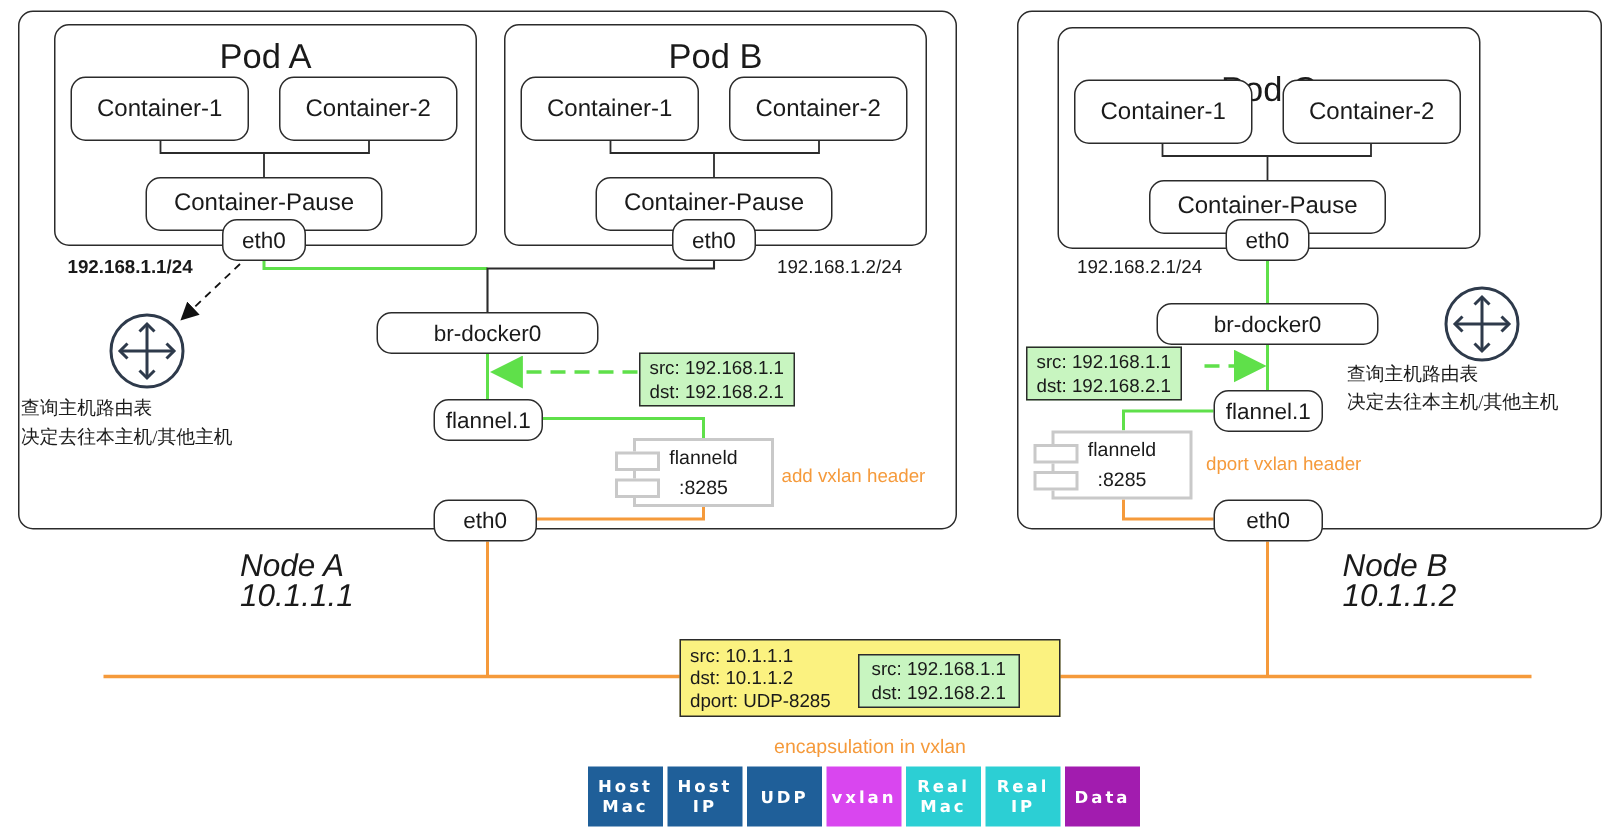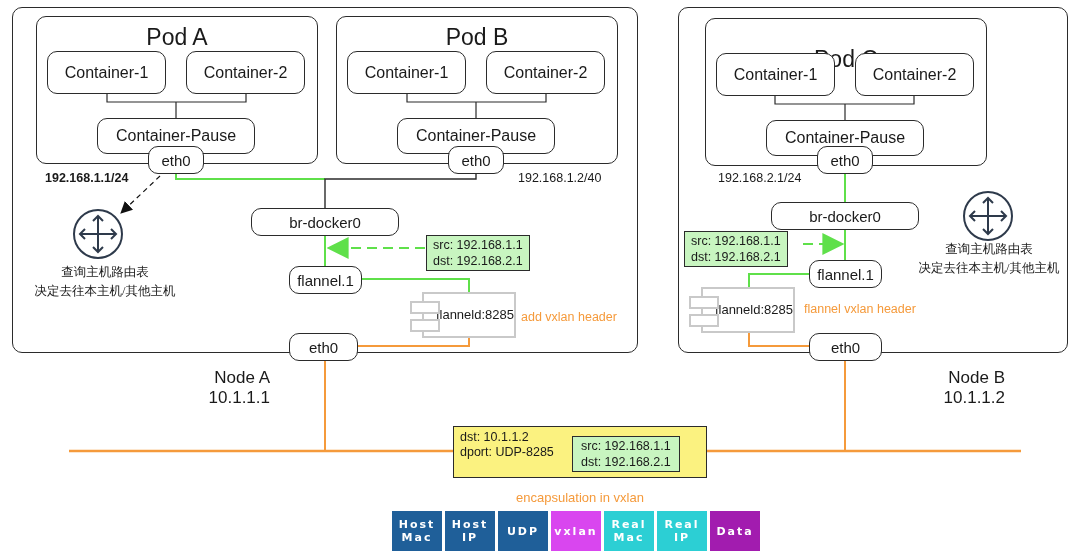--- a/index.html
+++ b/index.html
@@ -4,30 +4,30 @@
   <style>
     html, body { margin: 0; padding: 0; background: #ffffff; }
     body { width: 1080px; height: 557px; position: relative; overflow: hidden;
            font-family: "Liberation Sans", "DejaVu Sans", sans-serif; color: #1a1a1a; }
     .abs { position: absolute; box-sizing: border-box; }
     .frame { border: 1.2px solid #2b2b2b; border-radius: 10px; background: transparent; }
     .box { border: 1.2px solid #2b2b2b; border-radius: 10px; background: #fff;
            display: flex; align-items: center; justify-content: center; font-size: 16px; }
     .pod-title { font-size: 23px; text-align: center; }
     .ip-label { font-size: 12.5px; }
-    .node-label { font-size: 17px; text-align: right; line-height: 20px; }
+    .node-label { font-size: 21px; text-align: left; line-height: 20px; font-style: italic; }
     .packet { background: #c8f5c0; border: 1.2px solid #2b2b2b; font-size: 12.5px;
               line-height: 16px; padding: 1px 6px; }
     .outer-packet { background: #fbf280; border: 1.4px solid #2b2b2b; font-size: 12.5px;
                     line-height: 15px; padding: 3px 6px; }
     .orange-text { color: #f59a3b; font-size: 12.5px; }
     .flanneld { border: 2px solid #c9c9c9; background: #fff; font-size: 13px;
-                display: flex; flex-direction: row; align-items: center; justify-content: flex-end; line-height: 20px; }
+                display: flex; flex-direction: column; align-items: center; justify-content: center; line-height: 20px; }
     .flanneld .tab { position: absolute; left: -14px; width: 26px; height: 9px; border: 2px solid #c9c9c9; background: #fff; }
-    .cjk { font-size: 12.5px; text-align: center; line-height: 19px; font-family: Liberation Serif, serif; }
+    .cjk { font-size: 12.5px; line-height: 19px; font-family: Liberation Serif, serif; }
     .seg { display: flex; align-items: center; justify-content: center; text-align: center;
            color: #ffffff; font-weight: bold; font-size: 11px; letter-spacing: 2px; line-height: 13px;
            font-family: "DejaVu Sans", sans-serif; }
     svg.wires { position: absolute; left: 0; top: 0; }
   </style>
 </head>
 <body>
 
 <svg class="wires" width="1080" height="557">
   <defs>
@@ -78,21 +78,21 @@
 <div class="abs box" style="left:97px; top:118px; width:158px; height:36px;">Container-Pause</div>
 <div class="abs box" style="left:148px; top:146px; width:56px; height:28px; font-size:15px;">eth0</div>
 <div class="abs ip-label" style="left:45px; top:171px;font-weight:bold;">192.168.1.1/24</div>
 
 <div class="abs frame" style="left:336px; top:16px; width:282px; height:148px;"></div>
 <div class="abs pod-title" style="left:336px; top:24px; width:282px;">Pod B</div>
 <div class="abs box" style="left:347px; top:51px; width:119px; height:43px;">Container-1</div>
 <div class="abs box" style="left:486px; top:51px; width:119px; height:43px;">Container-2</div>
 <div class="abs box" style="left:397px; top:118px; width:158px; height:36px;">Container-Pause</div>
 <div class="abs box" style="left:448px; top:146px; width:56px; height:28px; font-size:15px;">eth0</div>
-<div class="abs ip-label" style="left:518px; top:171px;">192.168.1.2/40</div>
+<div class="abs ip-label" style="left:518px; top:171px;">192.168.1.2/24</div>
 
 <div class="abs box" style="left:251px; top:208px; width:148px; height:28px; font-size:15px;">br-docker0</div>
 <div class="abs box" style="left:289px; top:266px; width:73px; height:28px; font-size:15px;">flannel.1</div>
 <div class="abs packet" style="left:426px; top:235px;">
   <div>src: 192.168.1.1</div>
   <div>dst: 192.168.2.1</div>
 </div>
 <div class="abs flanneld" style="left:422px; top:292px; width:94px; height:46px;">
   <div class="tab" style="top:7px;"></div>
   <div class="tab" style="top:25px;"></div>
@@ -132,39 +132,40 @@
 <div class="abs packet" style="left:684px; top:231px;">
   <div>src: 192.168.1.1</div>
   <div>dst: 192.168.2.1</div>
 </div>
 <div class="abs flanneld" style="left:701px; top:287px; width:94px; height:46px;">
   <div class="tab" style="top:7px;"></div>
   <div class="tab" style="top:25px;"></div>
   <div>flanneld</div>
   <div>:8285</div>
 </div>
-<div class="abs orange-text" style="left:804px; top:302px;">flannel vxlan header</div>
+<div class="abs orange-text" style="left:804px; top:302px;">dport vxlan header</div>
 <div class="abs box" style="left:809px; top:333px; width:73px; height:28px; font-size:15px;">eth0</div>
 
 <svg class="abs" style="left:962px; top:190px;" width="52" height="52" viewBox="0 0 52 52">
   <circle cx="26" cy="26" r="24" fill="#fff" stroke="#2e3a4b" stroke-width="2"></circle>
   <path d="M26,8 V44 M8,26 H44" stroke="#2e3a4b" stroke-width="2"></path>
   <path d="M21,13 L26,8 L31,13 M21,39 L26,44 L31,39 M13,21 L8,26 L13,31 M39,21 L44,26 L39,31" fill="none" stroke="#2e3a4b" stroke-width="2"></path>
 </svg>
 <div class="abs cjk" style="left:898px; top:240px; width:182px;">
   <div>查询主机路由表</div>
   <div>决定去往本主机/其他主机</div>
 </div>
 
 <div class="abs node-label" style="left:895px; top:368px; width:110px;">
   <div>Node B</div>
   <div>10.1.1.2</div>
 </div>
 
 <div class="abs outer-packet" style="left:453px; top:426px; width:254px; height:52px;">
+  <div>src: 10.1.1.1</div>
   <div>dst: 10.1.1.2</div>
   <div>dport: UDP-8285</div>
   <div class="abs packet" style="left:118px; top:9px; padding:1px 8px;">
     <div>src: 192.168.1.1</div>
     <div>dst: 192.168.2.1</div>
   </div>
 </div>
 
 <div class="abs orange-text" style="left:480px; top:490px; width:200px; text-align:center; font-size:13px;">encapsulation in vxlan</div>
 

